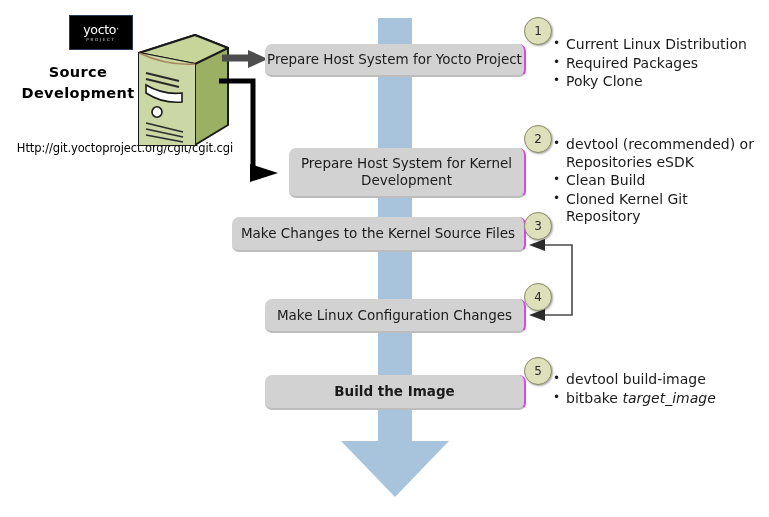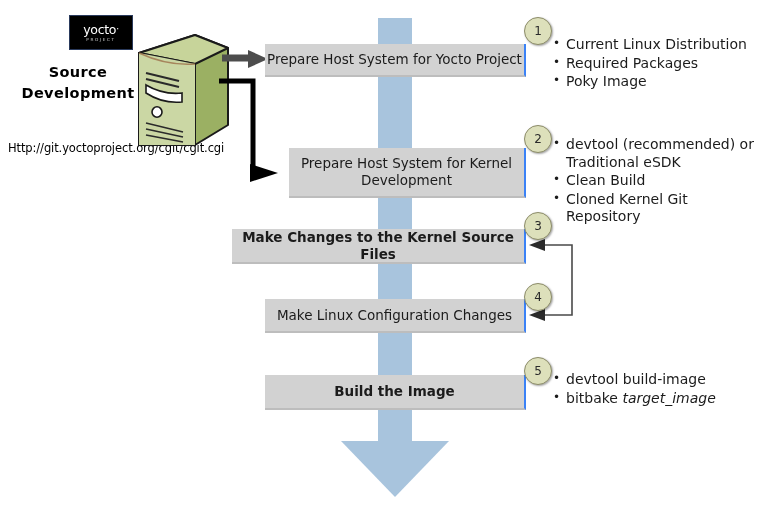--- a/index.html
+++ b/index.html
@@ -21,32 +21,33 @@
     width:0;height:0;
     border-left:54px solid transparent;
     border-right:54px solid transparent;
     border-top:56px solid #a8c4dd;
   }
 
   
   .pbox{
     position:absolute;
     background:#d2d2d2;
-    border-right:2px solid #3b82f6;
+    border-right:2px solid #d946ef;
     border-bottom:2px solid #bdbdbd;
     color:#1b1b1b;
     font-size:13.5px;
     display:flex;align-items:center;justify-content:center;
     text-align:center;
     line-height:17px;
     box-shadow:0 0 0 0 rgba(0,0,0,0);
+    border-radius:7px;
   }
   #box1{left:265px;top:44px;width:259px;height:31px;}
   #box2{left:289px;top:148px;width:235px;height:48px;}
-  #box3{left:232px;top:229px;width:292px;height:33px;font-weight:bold;}
+  #box3{left:232px;top:217px;width:292px;height:33px;}
   #box4{left:265px;top:299px;width:259px;height:32px;}
   #box5{left:265px;top:375px;width:259px;height:33px;font-weight:bold;}
 
   
   .step{
     position:absolute;width:26px;height:26px;border-radius:50%;
     background:#dde0bb;border:1.5px solid #8d8d6a;
     color:#2a2a2a;font-size:12px;
     display:flex;align-items:center;justify-content:center;
     box-shadow:1px 1px 2px rgba(0,0,0,.35);
@@ -83,21 +84,21 @@
   .yocto-word .dot{font-size:9px;vertical-align:2px;}
   .yocto-sub{color:#cfcfcf;font-size:4.2px;letter-spacing:1.6px;line-height:6px;margin-top:1px;}
 
   .srclabel{
     position:absolute;left:18px;top:62px;width:120px;
     text-align:center;font-weight:bold;font-size:14.5px;color:#000000;
     line-height:21px;letter-spacing:.4px;
   }
   .srcurl{
     position:absolute;left:8px;top:141px;width:225px;
-    font-size:11.5px;color:#000;letter-spacing:-.1px;
+    font-size:11.5px;color:#000;letter-spacing:-.1px;text-align:right;
   }
 
   
   .server{position:absolute;left:133px;top:33px;width:98px;height:118px;}
 
   
   .conn{position:absolute;left:0;top:0;width:769px;height:517px;pointer-events:none;}
 </style>
 </head>
 <body>
@@ -161,25 +162,25 @@
 
   <div class="step" id="step1">1</div>
   <div class="step" id="step2">2</div>
   <div class="step" id="step3">3</div>
   <div class="step" id="step4">4</div>
   <div class="step" id="step5">5</div>
 
   <ul class="blist" id="list1">
     <li>Current Linux Distribution</li>
     <li>Required Packages</li>
-    <li>Poky Image</li>
+    <li>Poky Clone</li>
   </ul>
 
   <ul class="blist" id="list2">
-    <li>devtool (recommended) or Traditional eSDK</li>
+    <li>devtool (recommended) or Repositories eSDK</li>
     <li>Clean Build</li>
     <li>Cloned Kernel Git Repository</li>
   </ul>
 
 
   <ul class="blist" id="list5">
     <li>devtool build-image</li>
     <li><span>bitbake </span><span class="ital">target_image</span></li>
   </ul>
 

